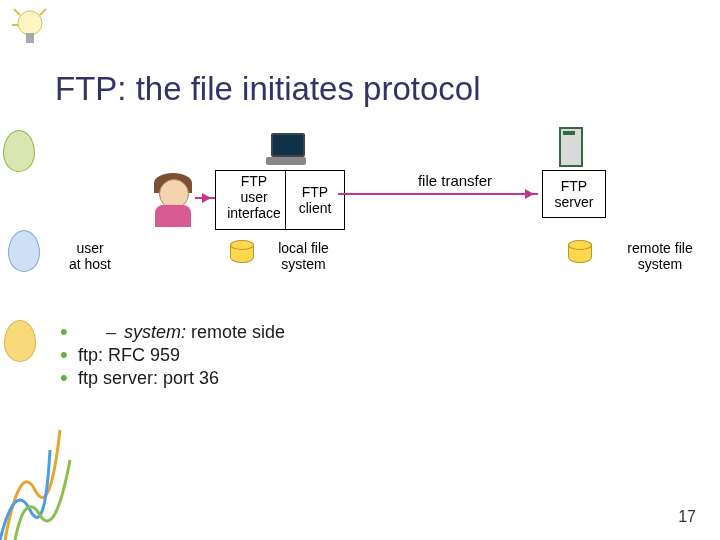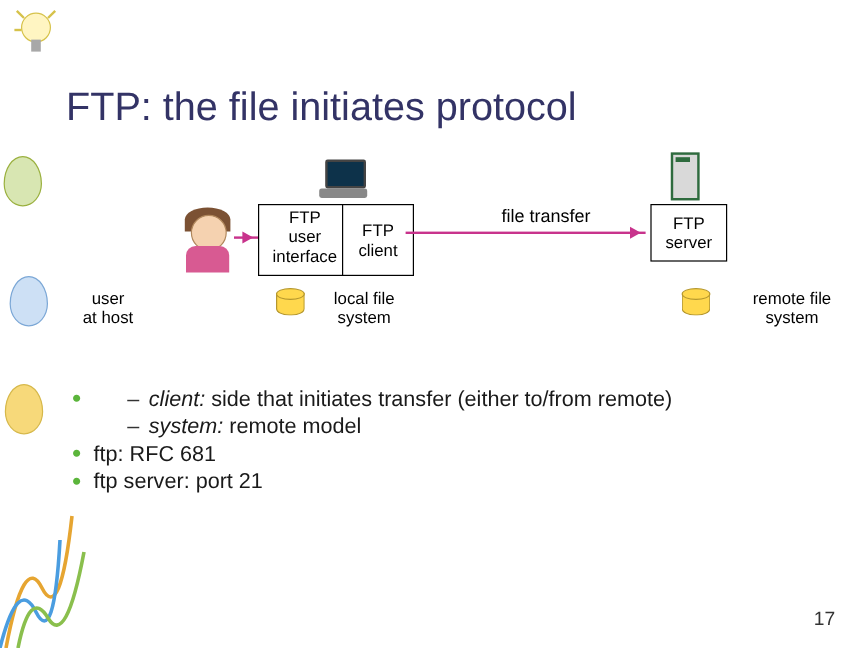--- a/index.html
+++ b/index.html
@@ -168,25 +168,22 @@
       <div class="top"></div>
     </div>
   <div class="node remoteFS">remote file<br>system</div>
 </div>
 
 <div class="bullets">
   <ul>
     <li>
       <ul class="sub">
         <li>
-          <i>client:</i> <span id="sb0">side that initiates transfer (either to/from remote)</span>
-        </li>
-        <li>
-          <i>system:</i> <span id="sb1">remote model</span>
+          <i>system:</i> <span id="sb1">remote side</span>
         </li>
       </ul>
     </li>
-    <li>ftp: RFC 681</li>
-    <li>ftp server: port 21</li>
+    <li>ftp: RFC 959</li>
+    <li>ftp server: port 36</li>
   </ul>
 </div>
 
 <div class="pageno">17</div>
 
 </body></html>

